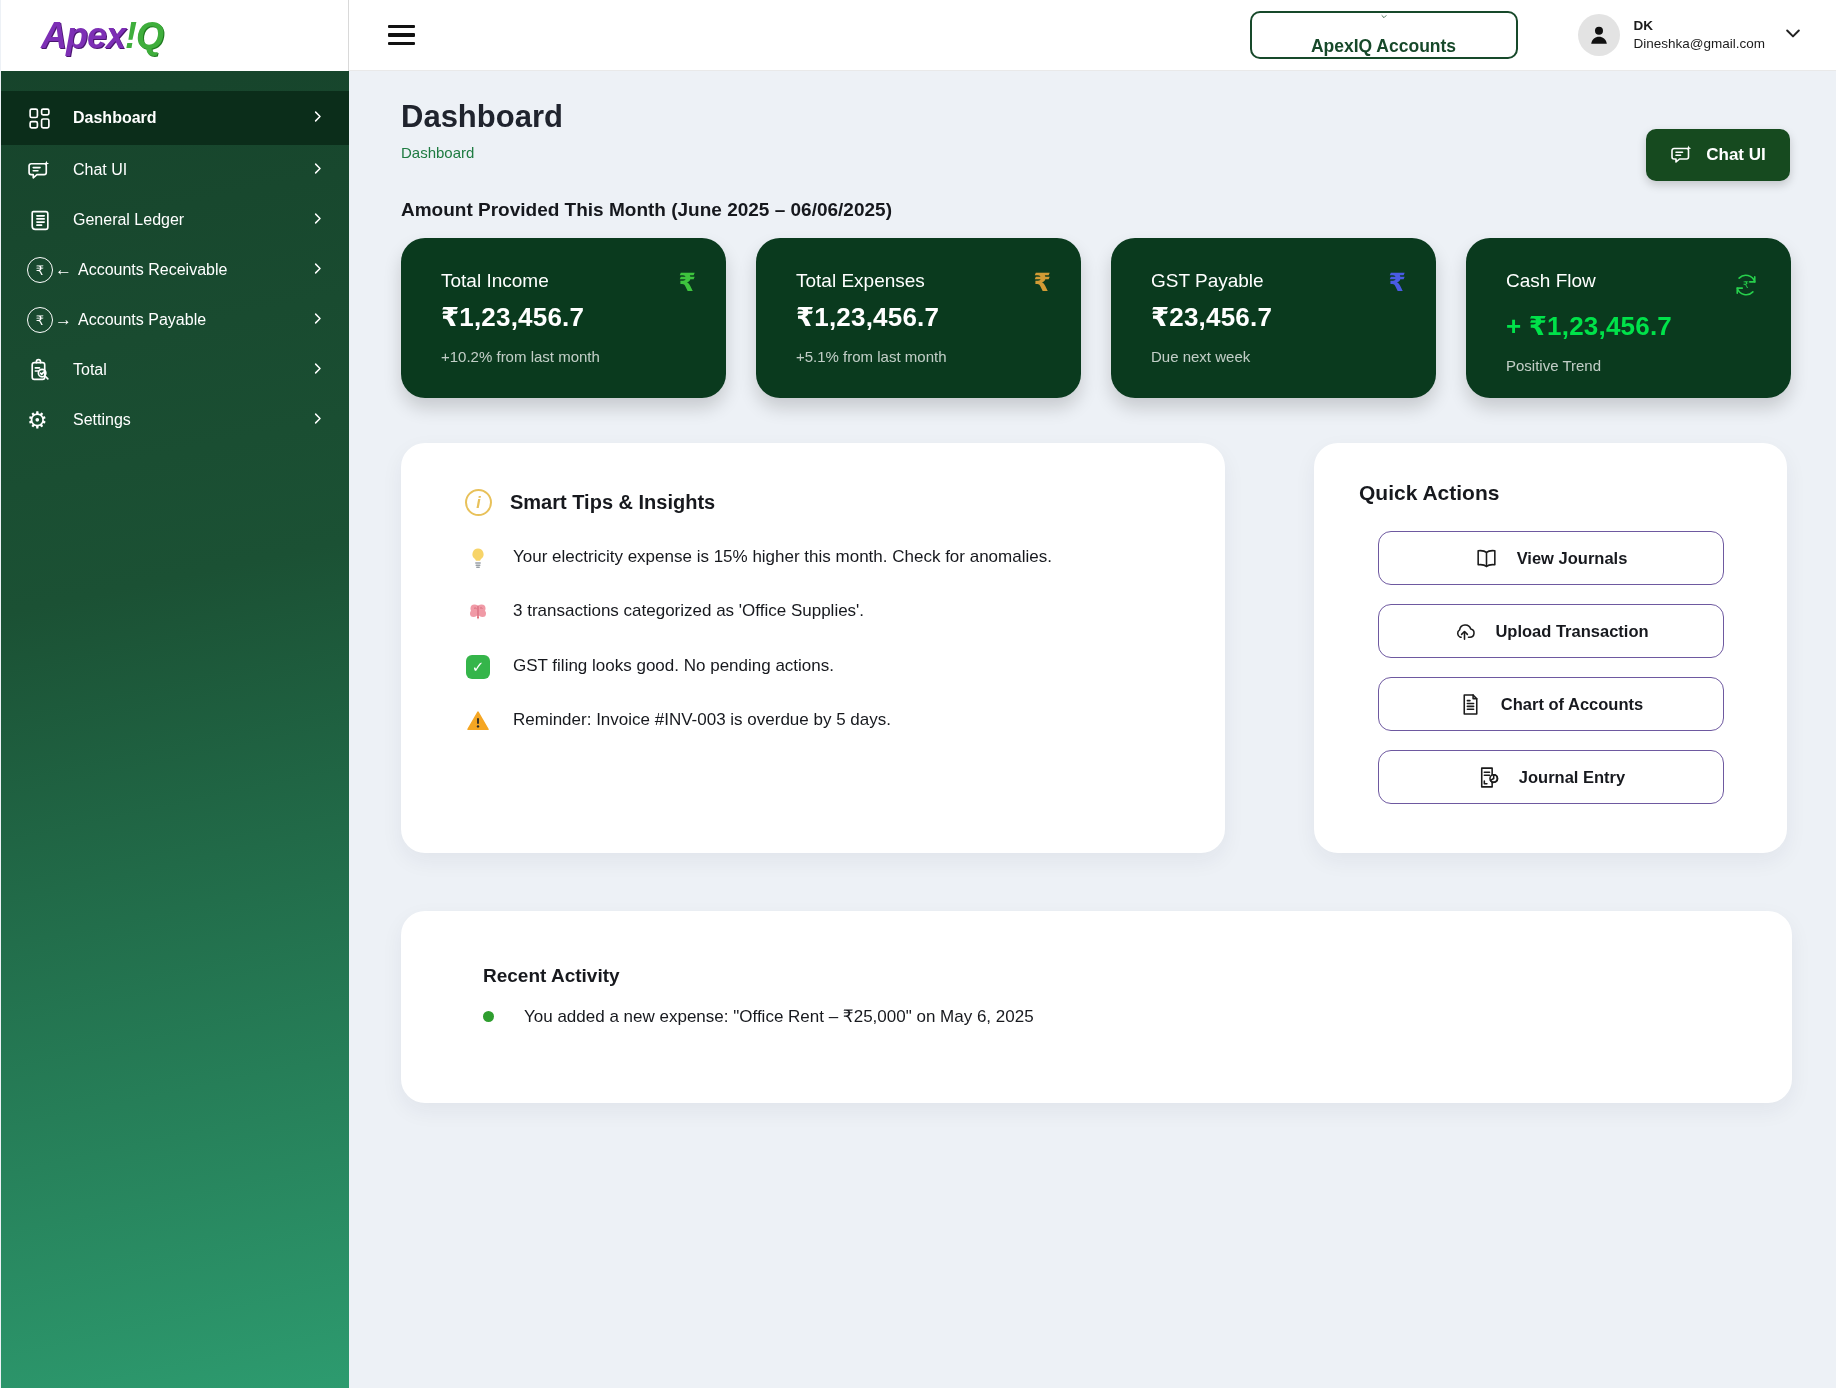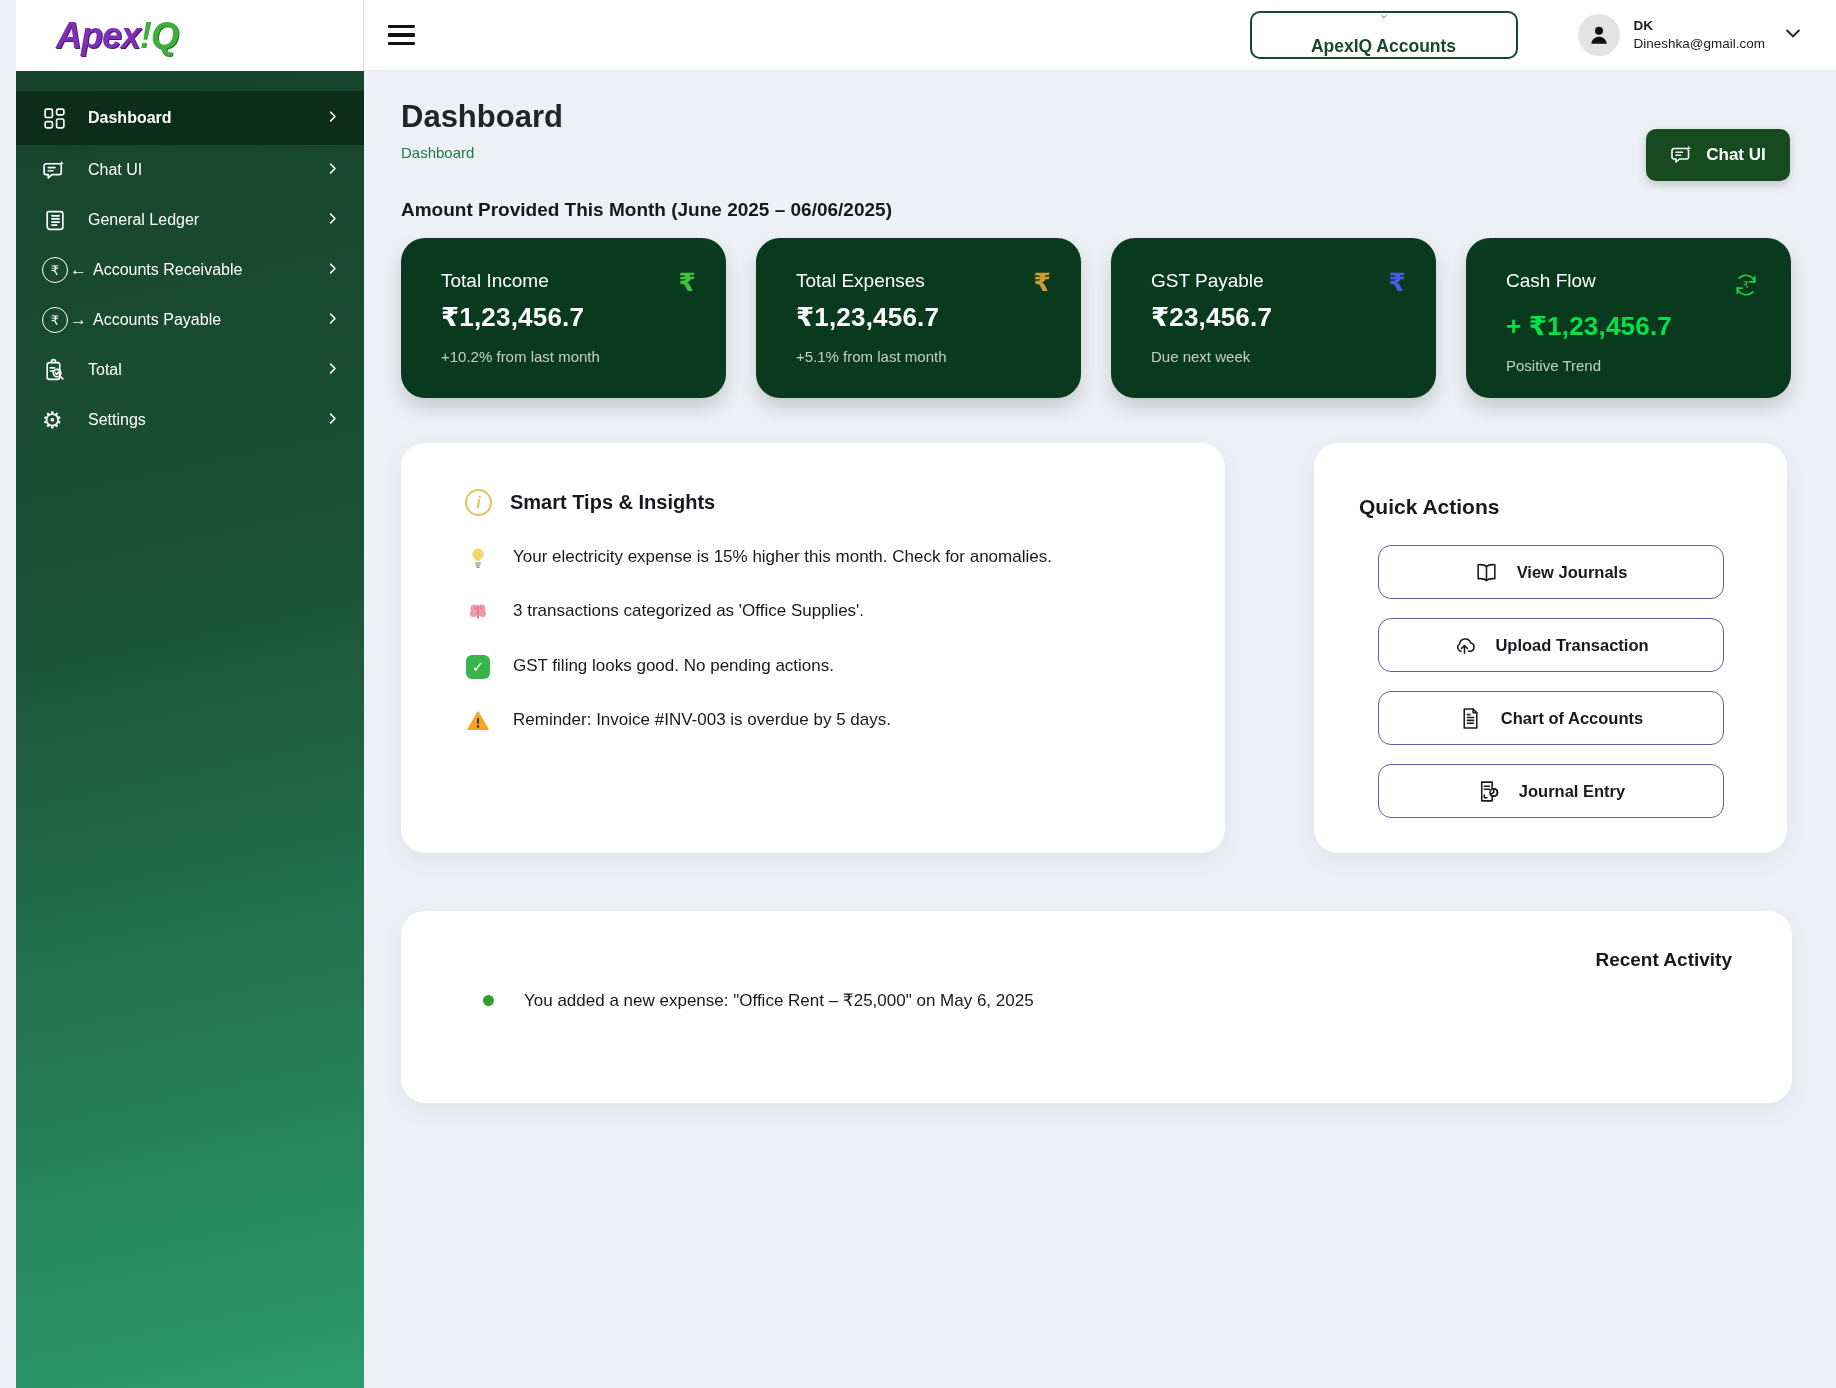--- a/index.html
+++ b/index.html
@@ -1,20 +1,20 @@
 <!DOCTYPE html>
 <html><head>
 <meta charset="utf-8">
 <style>
   * { margin:0; padding:0; box-sizing:border-box; }
   html,body { width:1836px; height:1388px; overflow:hidden; }
   body { font-family:"Liberation Sans","DejaVu Sans",sans-serif; background:#edf1f6; position:relative; }
 
   
-  .sidebar { position:absolute; left:16px; top:0; width:348px; height:1388px;
+  .sidebar { position:absolute; left:1px; top:0; width:348px; height:1388px;
     background:linear-gradient(168deg,#16422a 0%,#1b5134 42%,#2d9b6f 100%); z-index:2; }
   .logo-area { width:348px; height:71px; background:#fff; display:flex; align-items:center;
     padding-left:40px; border-right:1px solid #d9d9d9; }
   .logo { font-size:36px; font-weight:800; font-style:italic; letter-spacing:-1px; }
   .logo .lg-apex { color:#7d2fb5; text-shadow:1px 1px 0 #4a1570; }
   .logo .lg-bang { color:#3fae3c; }
   .logo .lg-q { color:#3fae3c; text-shadow:1px 1px 0 #1f7a1f; }
   .nav { padding-top:20px; }
   .nav-item { height:50px; display:flex; align-items:center; padding:0 24px 0 26px;
     color:#fff; cursor:pointer; }
@@ -91,31 +91,31 @@
     font-size:16px; font-weight:700; display:flex; align-items:center; justify-content:center;
     font-style:italic; flex:none; }
   .tips-title { font-size:20px; font-weight:700; color:#17191e; }
   .tip-item { display:flex; align-items:flex-start; gap:22px; margin-top:28px; }
   .tip-ico { width:26px; flex:none; display:flex; justify-content:center; padding-top:2px; }
   .tip-ico svg { width:24px; height:24px; }
   .tip-text { font-size:17px; color:#17191e; line-height:1.55; max-width:620px; }
   .check-chip { width:24px; height:24px; background:#35b54a; border-radius:6px; color:#fff;
     font-size:15px; font-weight:700; display:flex; align-items:center; justify-content:center; }
 
-  .qa-card { width:473px; height:410px; padding:52px 0 0 0; }
+  .qa-card { width:473px; height:410px; padding:38px 0 0 0; }
   .qa-title { font-size:21px; font-weight:700; color:#17191e; margin-left:45px; }
   .qa-list { margin-top:26px; display:flex; flex-direction:column; gap:19px; align-items:center; }
   .qa-btn { width:346px; height:54px; background:#fff; border:1.7px solid #6e59a0; border-radius:13px;
     display:flex; align-items:center; justify-content:center; gap:18px; cursor:pointer;
     font-size:16.5px; font-weight:600; color:#17191e; font-family:inherit; }
   .qa-btn svg { width:25px; height:25px; stroke:#1b1b1b; fill:none; stroke-width:1.5;
     stroke-linecap:round; stroke-linejoin:round; flex:none; }
 
   
-  .recent-card { margin-top:58px; width:1391px; height:192px; padding:38px 60px 0 82px;text-align:right; }
+  .recent-card { margin-top:58px; width:1391px; height:192px; padding:54px 60px 0 82px; }
   .recent-title { font-size:19px; font-weight:700; color:#17191e; }
   .recent-item { display:flex; align-items:center; gap:30px; margin-top:19px; }
   .dot { width:11px; height:11px; border-radius:50%; flex:none; }
   .recent-text { font-size:17px; color:#17191e; }
 </style>
 </head>
 <body>
 
 <aside class="sidebar">
   <div class="logo-area">

